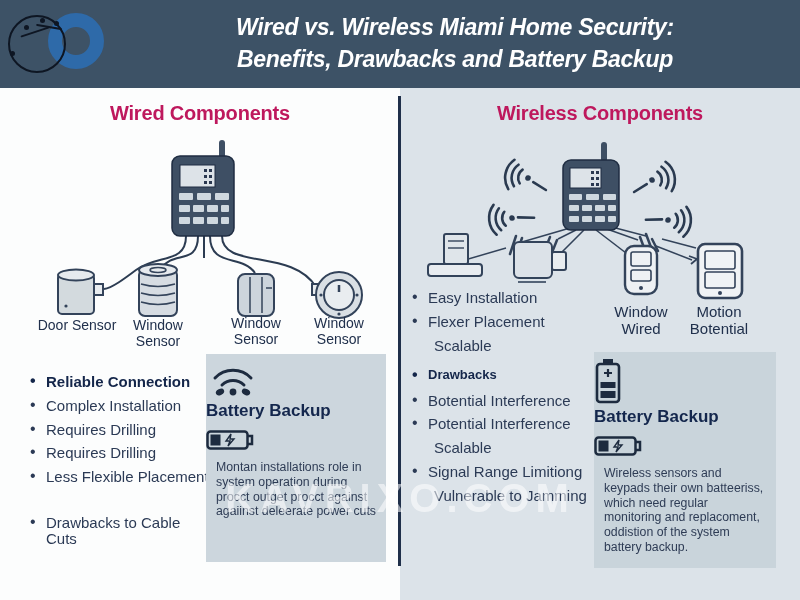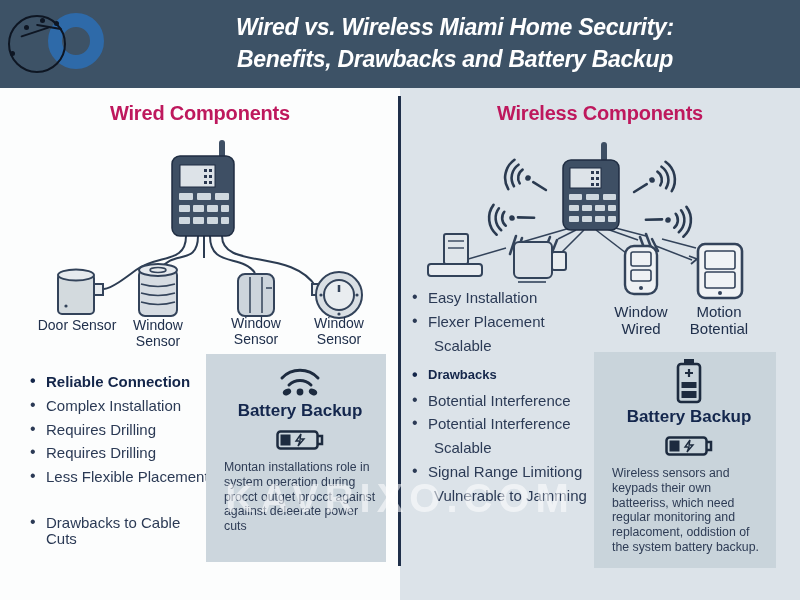--- a/index.html
+++ b/index.html
@@ -54,21 +54,21 @@
   .blist li.bold::before{color:#14264a;}
   .blist li.no-bullet{padding-left:22px;}
   .blist li.no-bullet::before{content:"";}
   .blist li.gap-top{margin-top:30px;}
   .list-wired{left:30px;top:374px;width:180px;}
   .list-benefits{left:412px;top:290px;width:200px;}
   .list-drawbacks{left:412px;top:368px;width:200px;}
   .list-drawbacks li.bold{font-size:13px;margin-bottom:11px;}
 
   
-  .bbox{position:absolute;background:var(--box-bg);display:flex;flex-direction:column;align-items:center;padding-left:8px;}
+  .bbox{position:absolute;background:var(--box-bg);display:flex;flex-direction:column;align-items:flex-start;}
   .bbox-left{left:206px;top:354px;width:180px;height:208px;padding-top:8px;}
   .bbox-right{left:594px;top:352px;width:182px;height:216px;padding-top:6px;background:#c9d4db;}
   .bbox .bb-title{font-size:17px;font-weight:bold;color:#14274d;margin-top:3px;}
   .bbox .bb-body{font-size:12.3px;line-height:1.2;color:#2e3c55;text-align:left;padding:0 10px;margin-top:9px;}
   .icon-gap{margin-top:8px;}
 
   
   .watermark{position:absolute;left:195px;top:476px;width:410px;text-align:center;font-size:40px;font-weight:bold;letter-spacing:6px;color:rgba(255,255,255,0.55);z-index:6;pointer-events:none;}
 </style>
 </head>

